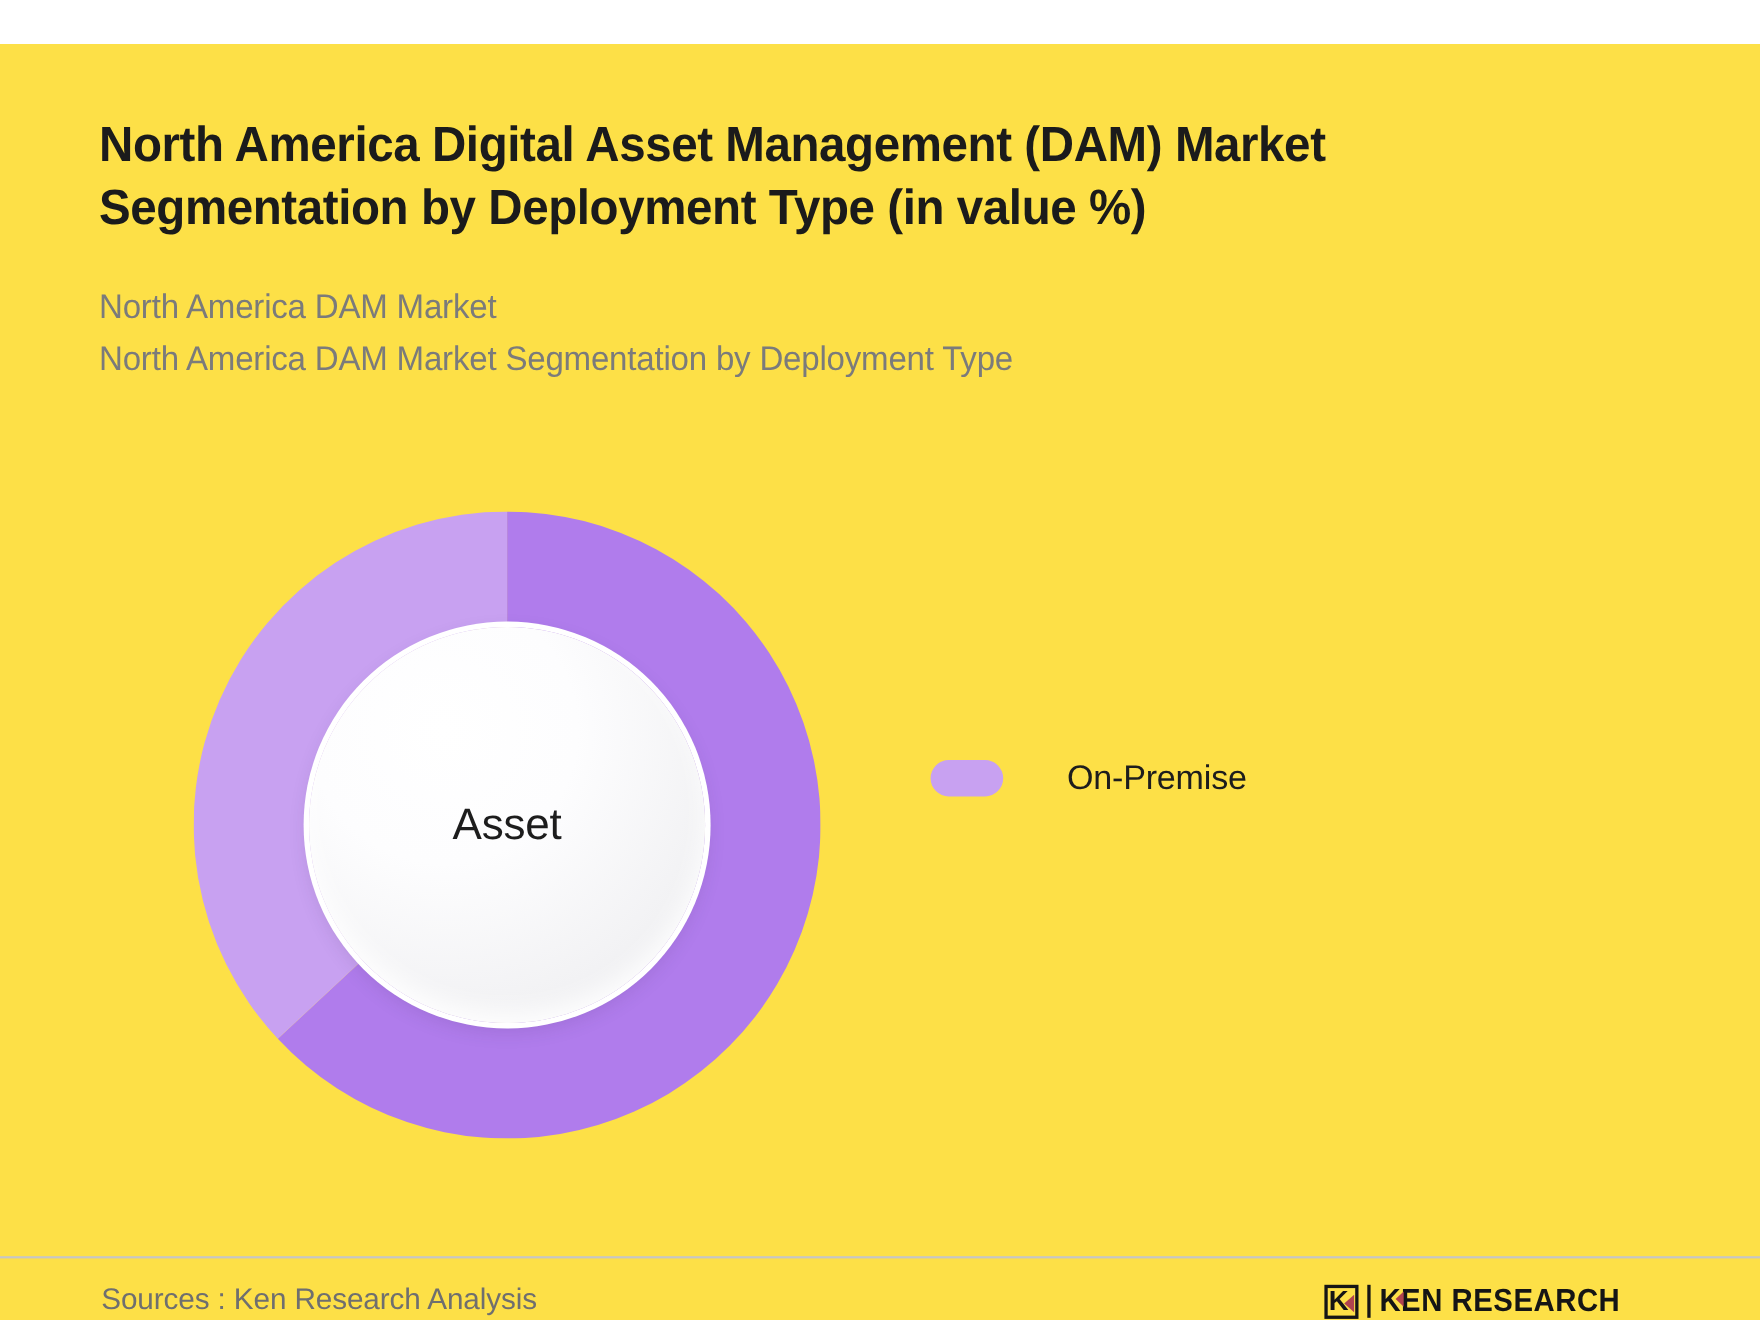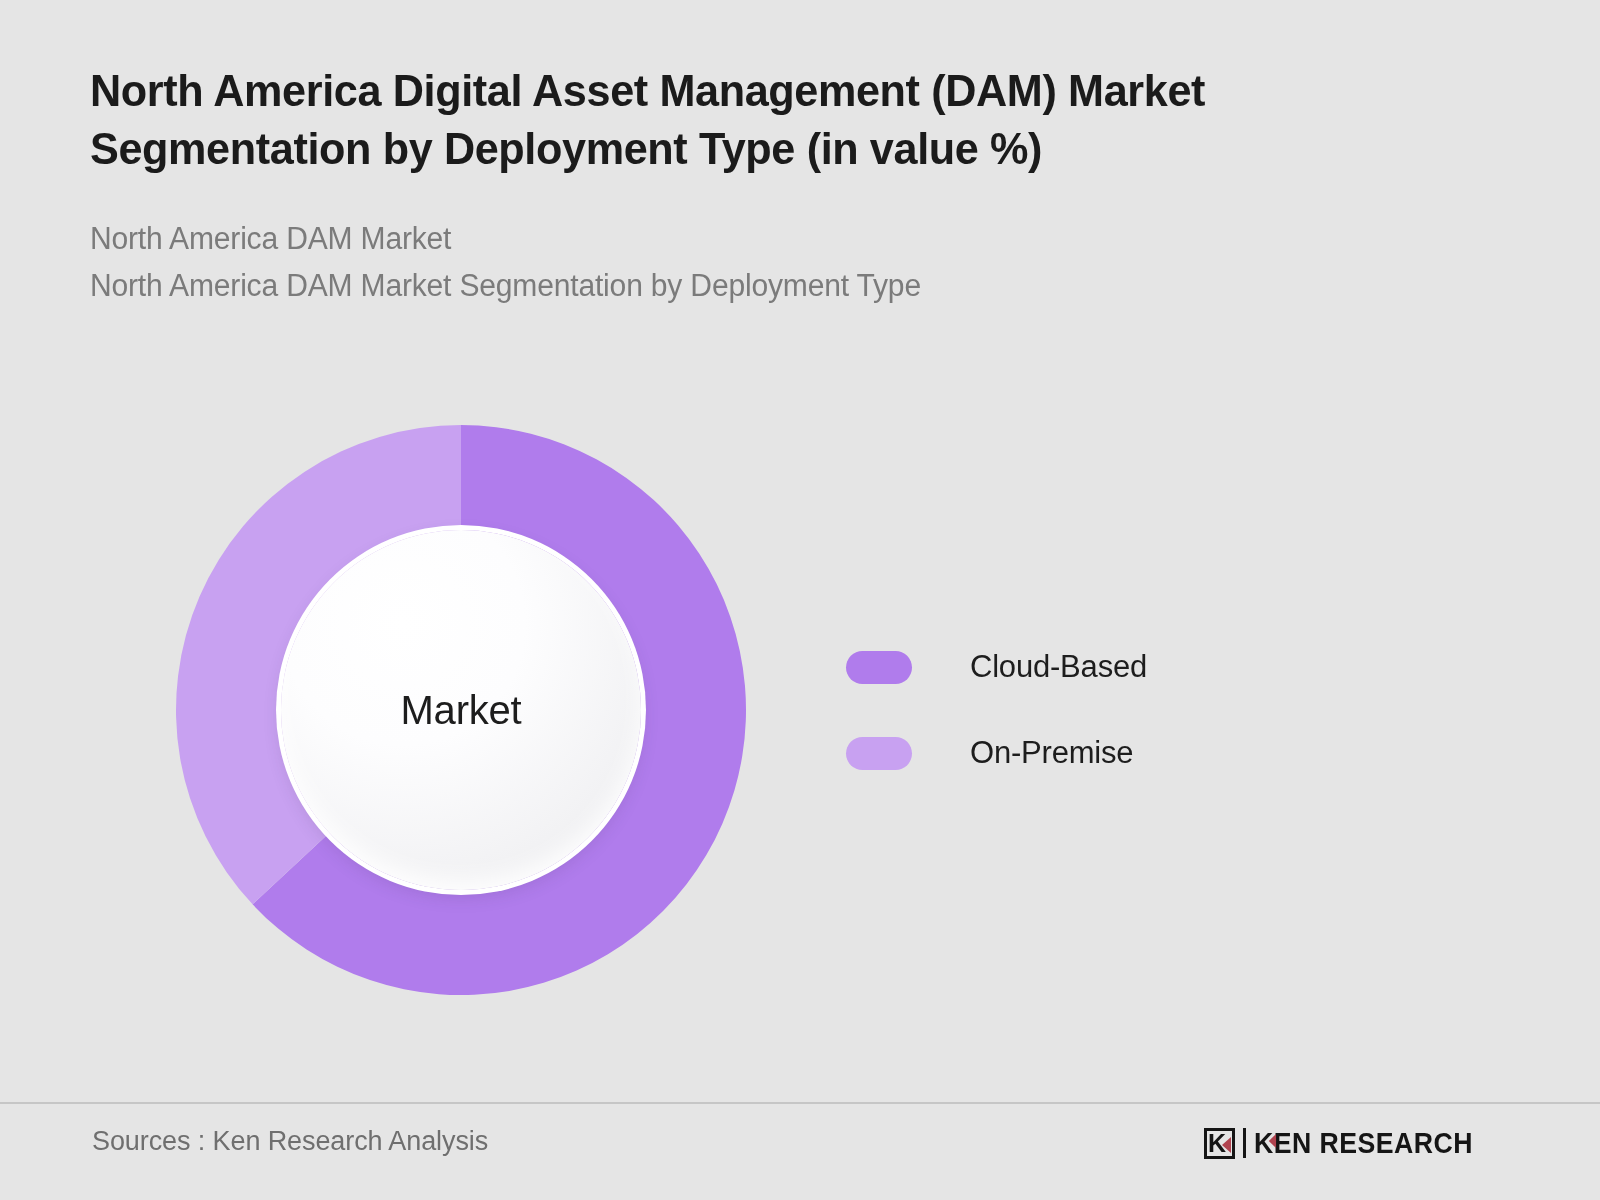--- a/index.html
+++ b/index.html
@@ -13,21 +13,22 @@
 
   body {
     font-family: "Liberation Sans", sans-serif;
     position: relative;
     overflow: hidden;
   }
 
   .slide {
     position: absolute;
     inset: 0;
-    background: #e5e5e5;
+    background: #fde047;
+    margin-top: 40px;
   }
 
   
   .header {
     position: absolute;
     left: 90px;
     top: 62px;
     width: 1420px;
   }
 
@@ -261,30 +262,26 @@
 
         <path id="slice-cloud" d="M 285 0 A 285 285 0 1 1 76.56419503853641 479.36953261781207
             L 153.68544287427792 407.45280554922164 A 179.55 179.55 0 1 0 285 105.44999999999999 Z" fill="#b07cec"></path>
 
         <path id="slice-onprem" d="M 76.56419503853641 479.36953261781207 A 285 285 0 0 1 284.99999999999994 0
             L 284.99999999999994 105.44999999999999 A 179.55 179.55 0 0 0 153.68544287427792 407.45280554922164 Z" fill="#c8a1f1"></path>
       </svg>
 
       <div class="donut-hole">
         <div class="hole-text">
-          <span class="hole-line">Market</span>
+          <span class="hole-line">Asset</span>
         </div>
       </div>
     </div>
 
     <div class="legend">
-      <div class="legend-item">
-        <span class="legend-swatch" id="sw0" style="background: rgb(176, 124, 236);"></span>
-        <span class="legend-label">Cloud-Based</span>
-      </div>
       <div class="legend-item">
         <span class="legend-swatch" id="sw1" style="background: rgb(200, 161, 241);"></span>
         <span class="legend-label">On-Premise</span>
       </div>
     </div>
   </div>
 
   <div class="footer-rule"></div>
 
   <div class="footer">

